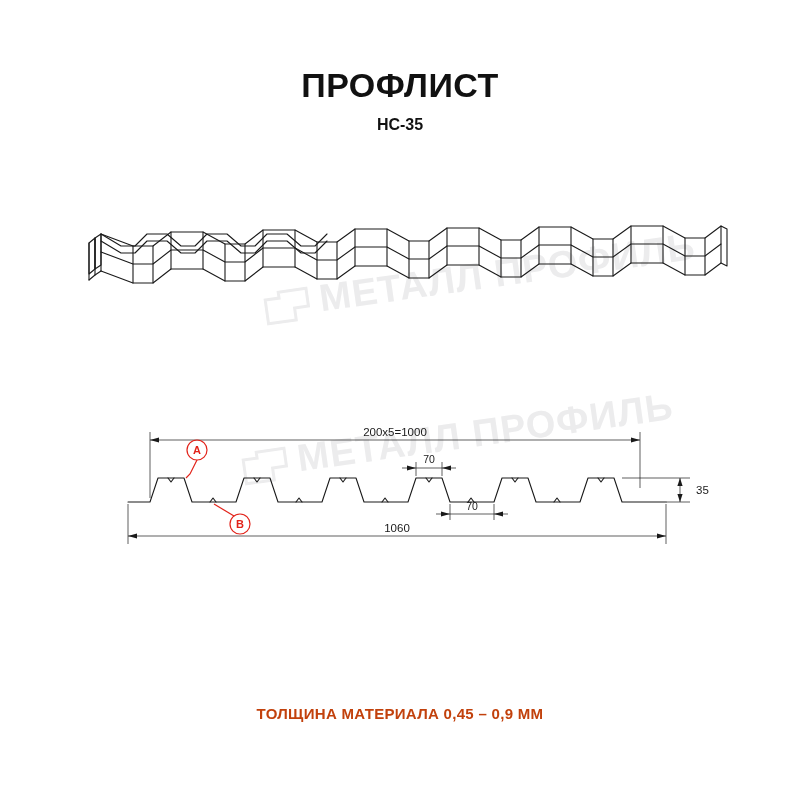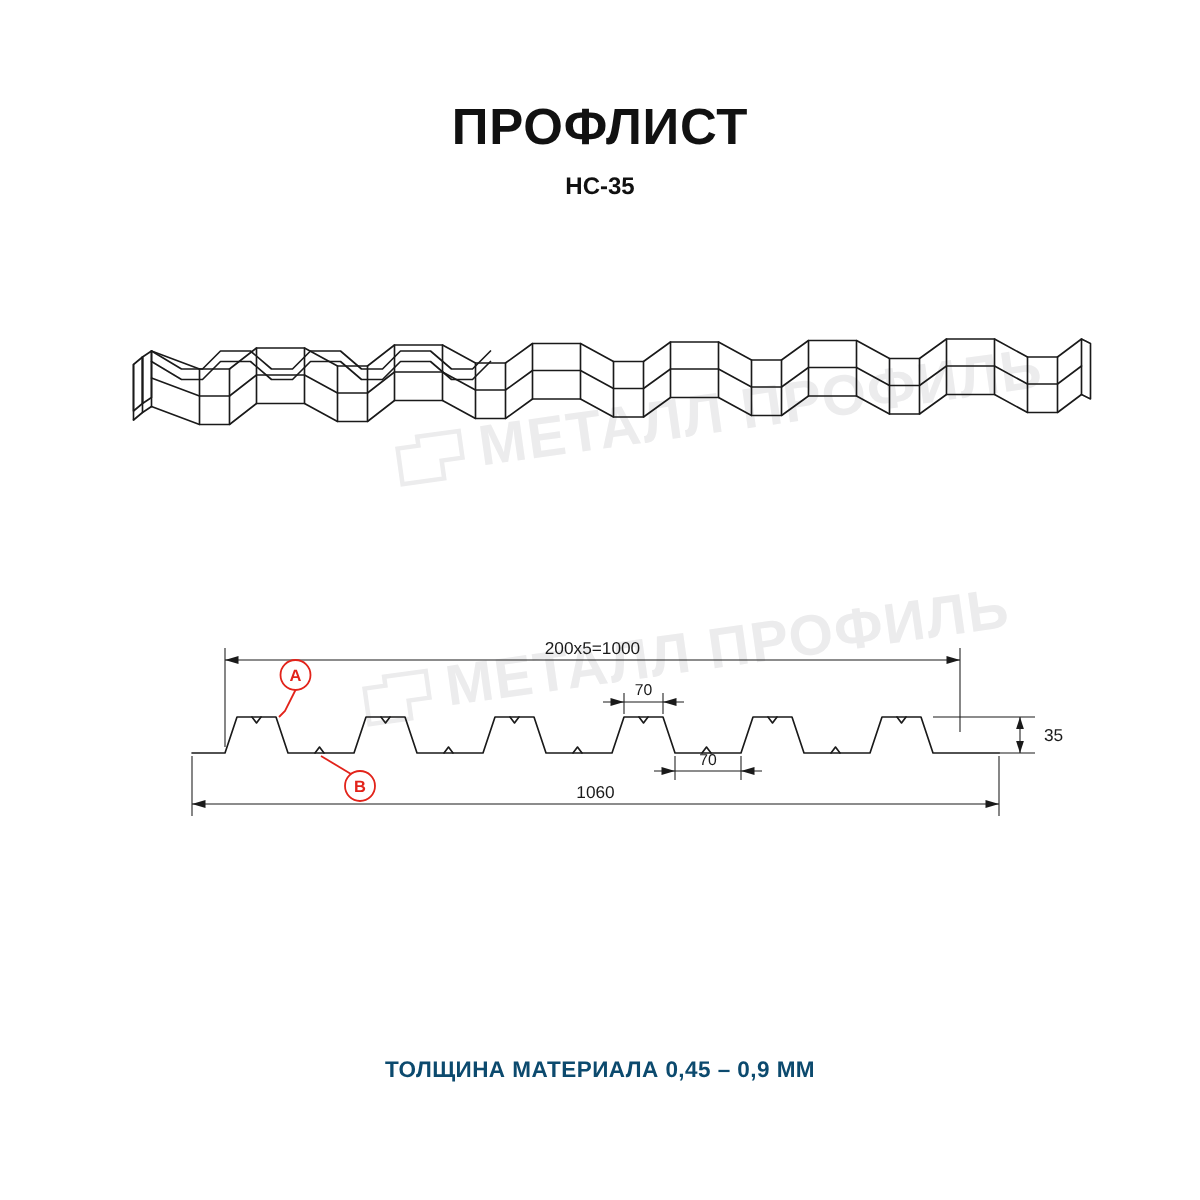--- a/index.html
+++ b/index.html
@@ -45,21 +45,21 @@
   
   .footer-note {
     position: absolute;
     top: 705px;
     left: 0;
     width: 800px;
     text-align: center;
     font-size: 15px;
     font-weight: bold;
     letter-spacing: 0.3px;
-    color: #0c4a6e;
+    color: #c2410c;
   }
   
   .watermark {
     position: absolute;
     color: #ececed;
     font-weight: bold;
     font-size: 38px;
     letter-spacing: 1px;
     white-space: nowrap;
     user-select: none;

